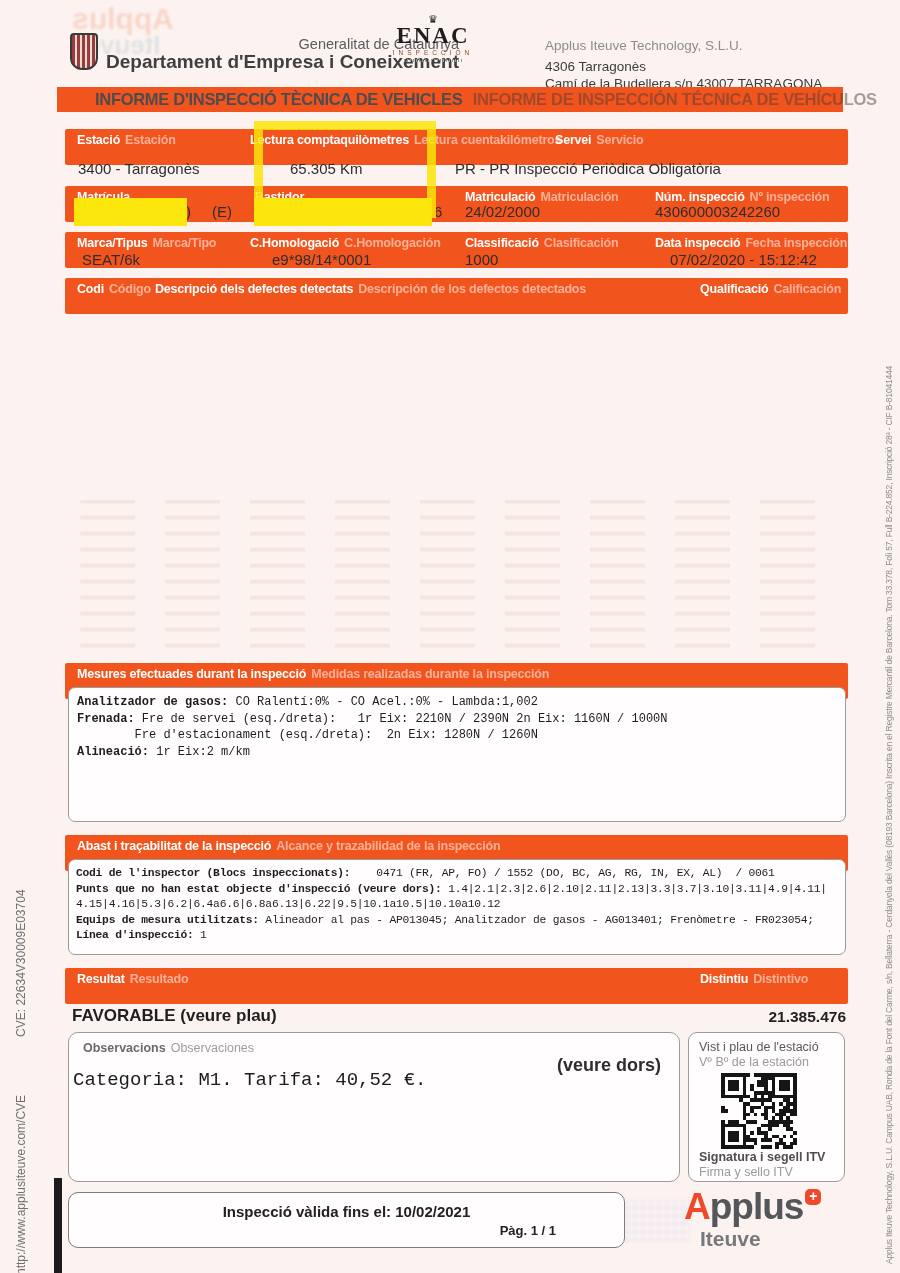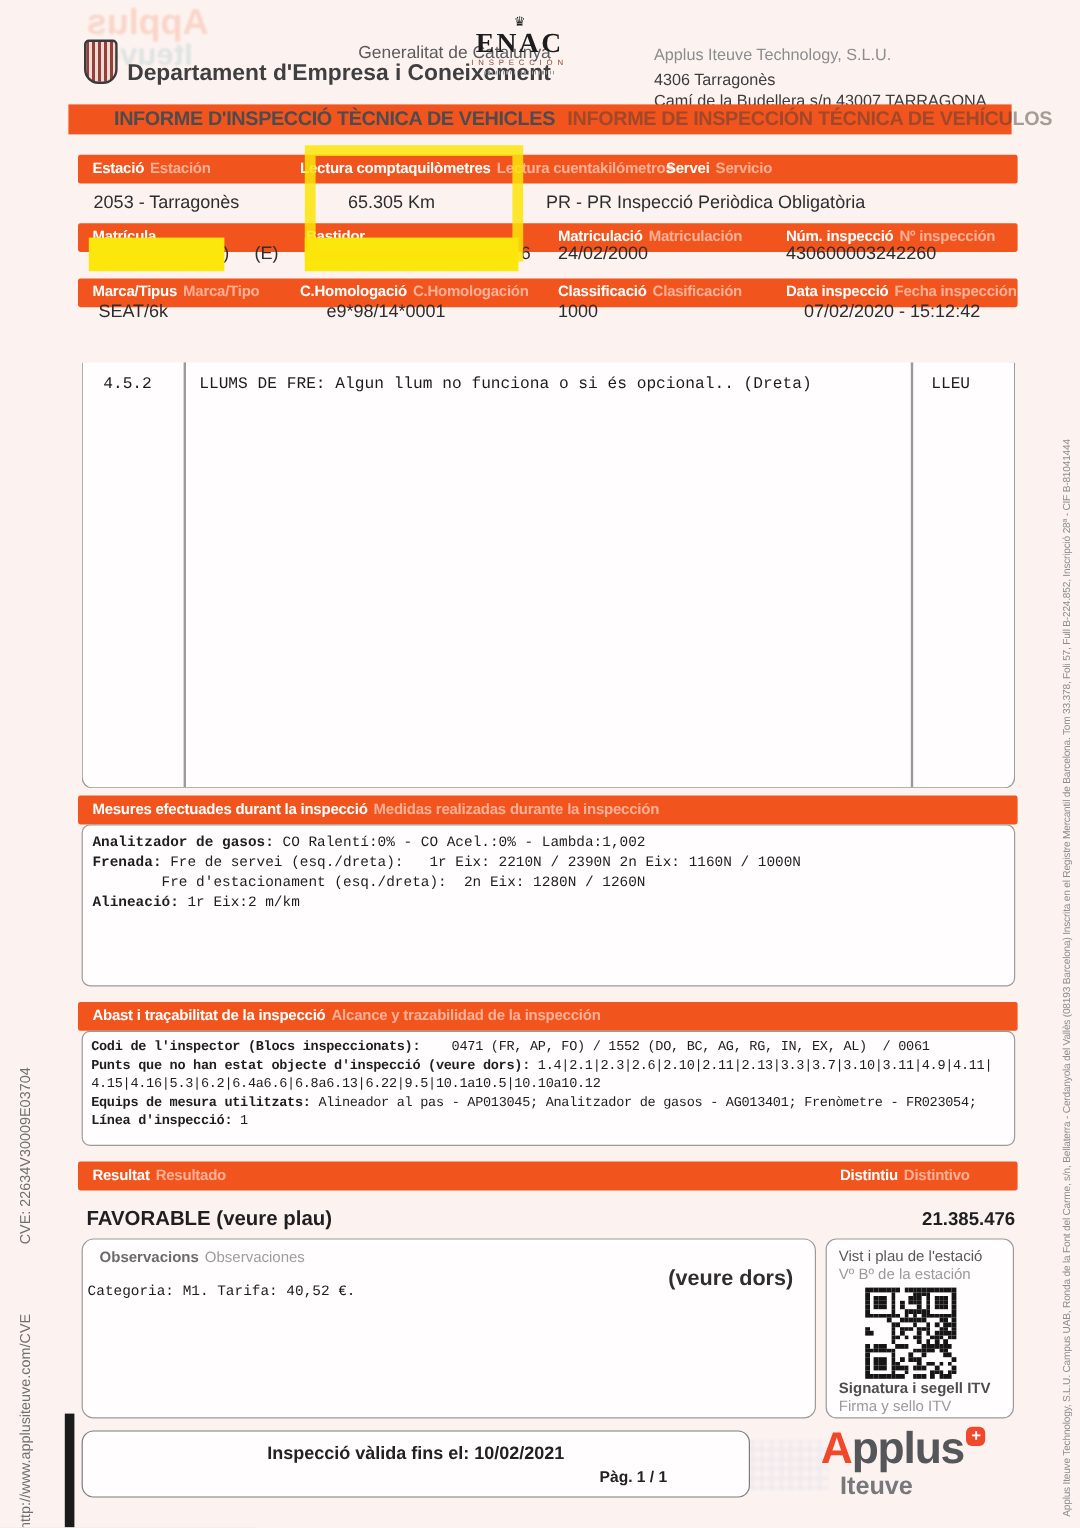--- a/index.html
+++ b/index.html
@@ -31,21 +31,21 @@
   .co-name{color:#8c8c8e;display:block;margin-bottom:4px;}
   .co-line{color:#3c3c3e;display:block;}
 
   
   .banner{left:57px;top:87px;width:786px;height:25px;background:var(--orange);}
   .banner-inner{position:absolute;left:38px;top:3px;font-size:16.5px;font-weight:bold;letter-spacing:-0.3px;white-space:nowrap;}
   .banner-ca{color:#4c4c4e;}
   .banner-es{color:rgba(72,60,55,0.48);font-weight:bold;margin-left:6px;}
 
   
-  .bar{position:absolute;left:65px;width:783px;height:24px;background:var(--orange);border-radius:2px;}
+  .bar{position:absolute;left:65px;width:783px;height:36px;background:var(--orange);border-radius:2px;}
   .bar .bl{position:absolute;top:4px;font-size:12.5px;white-space:nowrap;letter-spacing:-0.2px;}
   .bar .bl b{color:#ffffff;font-weight:bold;}
   .bar .bl i{font-style:normal;color:rgba(255,233,225,0.62);margin-left:5px;font-weight:600;}
   .val{position:absolute;font-size:15px;color:var(--ink);white-space:nowrap;}
 
   
   .defects-box{left:68px;top:302px;width:778px;height:355px;background:#fffdfd;
     border:1.5px solid #9b9b9b;border-top:none;border-radius:0 0 9px 9px;}
   .vline{position:absolute;top:0;bottom:0;width:1.5px;background:#9b9b9b;}
   .def-cell{position:absolute;top:11px;font-size:13.5px;color:#1c1c1e;white-space:nowrap;}
@@ -58,21 +58,21 @@
   .mline b{font-weight:bold;}
 
   
   .favorable{left:72px;top:1006px;font-size:17px;font-weight:bold;color:#1f1f21;}
   .distinctive-num{left:700px;top:1008px;width:146px;text-align:right;font-size:15.5px;font-weight:bold;color:#1f1f21;}
   .obs-box{left:68px;top:1032px;width:612px;height:150px;}
   .obs-title{position:absolute;left:14px;top:8px;font-size:12.5px;}
   .obs-title b{color:#6b6b6d;font-weight:bold;}
   .obs-title i{font-style:normal;color:#9d9d9f;margin-left:5px;}
   .veure-dors{position:absolute;right:18px;top:22px;font-size:18px;font-weight:600;color:#2e2e30;}
-  .obs-text{position:absolute;left:4px;top:36px;font-size:12px;color:#1c1c1e;white-space:pre;}
+  .obs-text{position:absolute;left:4px;top:36px;font-size:19px;color:#1c1c1e;white-space:pre;}
   .sign-box{left:688px;top:1032px;width:157px;height:150px;}
   .sign-l1{position:absolute;left:10px;top:7px;font-size:12.5px;color:#58585a;}
   .sign-l2{position:absolute;left:10px;top:22px;font-size:12.5px;color:#9a9a9c;}
   .sign-l3{position:absolute;left:10px;top:117px;font-size:12.5px;color:#4e4e50;font-weight:600;}
   .sign-l4{position:absolute;left:10px;top:132px;font-size:12.5px;color:#9a9a9c;}
   .qr{position:absolute;left:32px;top:40px;width:76px;height:76px;display:grid;}
   .qr div{background:transparent;}
   .qr div.on{background:#151515;}
 
   
@@ -154,21 +154,21 @@
       <span class="banner-ca">INFORME D'INSPECCIÓ TÈCNICA DE VEHICLES</span>
       <span class="banner-es">INFORME DE INSPECCIÓN TÉCNICA DE VEHÍCULOS</span>
     </div>
   </div>
 
   <div class="bar" style="top:129px">
     <span class="bl" style="left:12px"><b>Estació</b><i>Estación</i></span>
     <span class="bl" style="left:185px"><b>Lectura comptaquilòmetres</b><i>Lectura cuentakilómetros</i></span>
     <span class="bl" style="left:490px"><b>Servei</b><i>Servicio</i></span>
   </div>
-  <span class="val" style="left:78px;top:160px">2053 - Tarragonès</span>
+  <span class="val" style="left:78px;top:160px">3400 - Tarragonès</span>
   <span class="val" style="left:290px;top:160px">65.305 Km</span>
   <span class="val" style="left:455px;top:160px">PR - PR Inspecció Periòdica Obligatòria</span>
 
   <div class="bar" style="top:186px">
     <span class="bl" style="left:12px"><b>Matrícula</b></span>
     <span class="bl" style="left:190px"><b>Bastidor</b></span>
     <span class="bl" style="left:400px"><b>Matriculació</b><i>Matriculación</i></span>
     <span class="bl" style="left:590px"><b>Núm. inspecció</b><i>Nº inspección</i></span>
   </div>
   <span class="val" style="left:186px;top:203px">)</span>
@@ -181,26 +181,24 @@
     <span class="bl" style="left:12px"><b>Marca/Tipus</b><i>Marca/Tipo</i></span>
     <span class="bl" style="left:185px"><b>C.Homologació</b><i>C.Homologación</i></span>
     <span class="bl" style="left:400px"><b>Classificació</b><i>Clasificación</i></span>
     <span class="bl" style="left:590px"><b>Data inspecció</b><i>Fecha inspección</i></span>
   </div>
   <span class="val" style="left:82px;top:251px">SEAT/6k</span>
   <span class="val" style="left:272px;top:251px">e9*98/14*0001</span>
   <span class="val" style="left:465px;top:251px">1000</span>
   <span class="val" style="left:670px;top:251px">07/02/2020 - 15:12:42</span>
 
-  <div class="abs defects-box">
-    <div class="vline" style="left:84px"></div>
-    <div class="vline" style="left:690px"></div>
-    <span class="def-cell mono" style="left:17px">4.5.2</span>
-    <span class="def-cell mono" style="left:97px">LLUMS DE FRE: Algun llum no funciona o si és opcional.. (Dreta)</span>
-    <span class="def-cell mono" style="left:707px">LLEU</span>
+  <div class="bar" style="top:278px">
+    <span class="bl" style="left:12px"><b>Codi</b><i>Código</i></span>
+    <span class="bl" style="left:90px"><b>Descripció dels defectes detectats</b><i>Descripción de los defectos detectados</i></span>
+    <span class="bl" style="left:635px"><b>Qualificació</b><i>Calificación</i></span>
   </div>
 
   <div class="bar" style="top:663px">
     <span class="bl" style="left:12px"><b>Mesures efectuades durant la inspecció</b><i>Medidas realizadas durante la inspección</i></span>
   </div>
   <div class="abs wbox" style="left:68px;top:687px;width:778px;height:135px;">
     <div class="measures-lines mono">
       <div class="mline"><b>Analitzador de gasos:</b><span> CO Ralentí:0% - CO Acel.:0% - Lambda:1,002</span></div>
       <div class="mline"><b>Frenada:</b><span> Fre de servei (esq./dreta):   1r Eix: 2210N / 2390N 2n Eix: 1160N / 1000N</span></div>
       <div class="mline"><b></b><span>        Fre d'estacionament (esq./dreta):  2n Eix: 1280N / 1260N</span></div>

